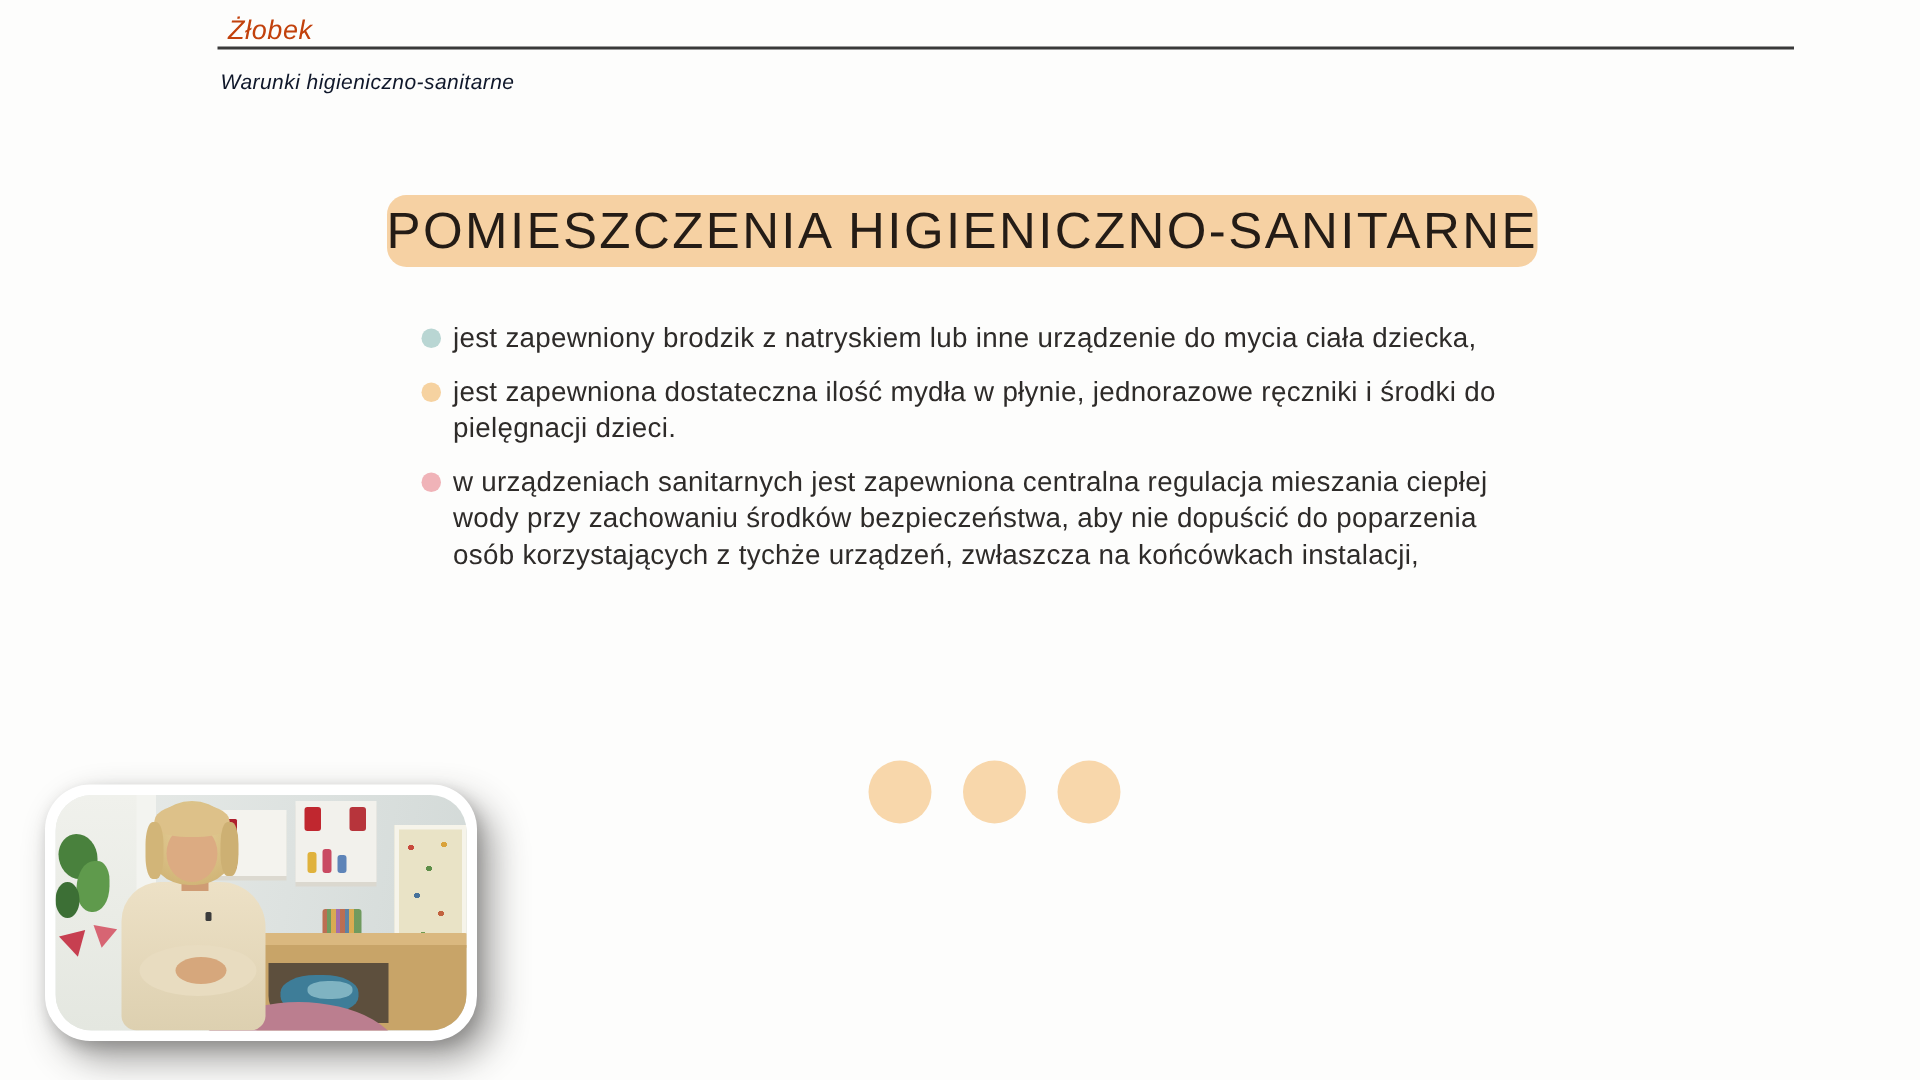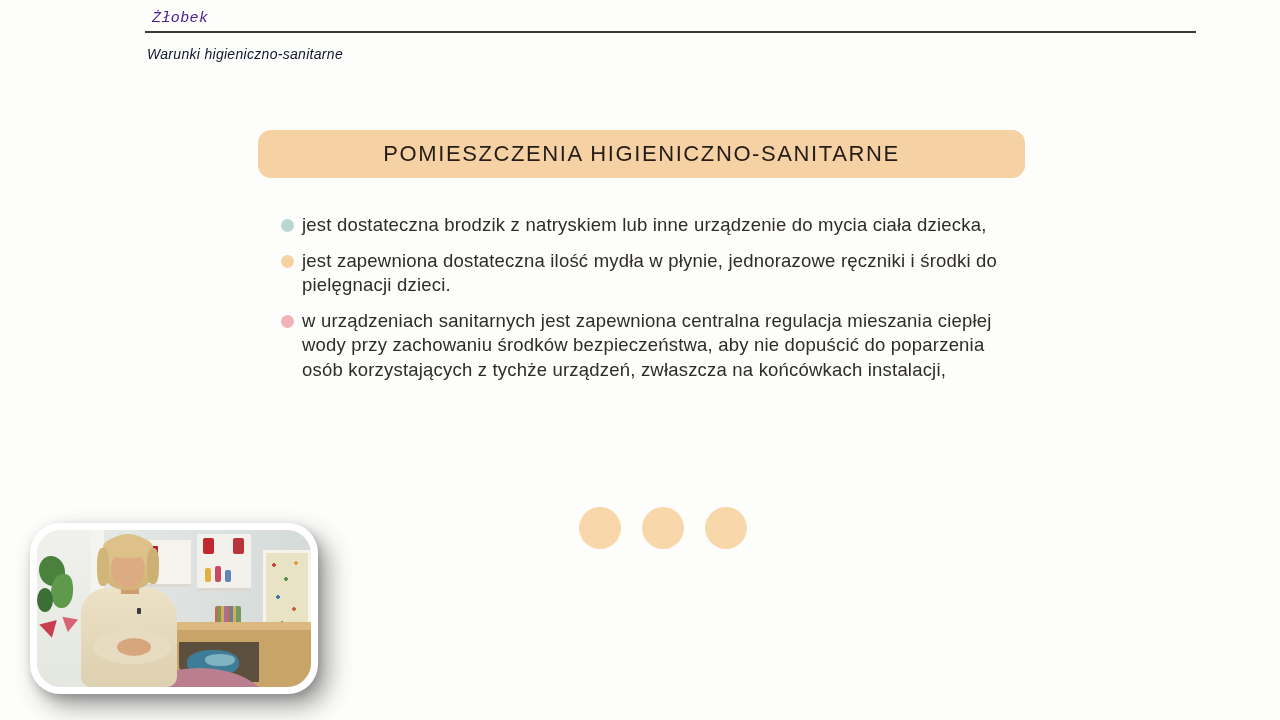--- a/index.html
+++ b/index.html
@@ -4,36 +4,36 @@
 <style>
   html,body{margin:0;padding:0;}
   body{background:#fcfcfb;}
   .stage{
     position:relative;width:1280px;height:720px;overflow:hidden;
     background:#fdfdfc;font-family:"Liberation Sans",sans-serif;color:#2b2826;
   }
   
   .kicker{
     position:absolute;left:152px;top:10px;
-    font-size:15px;font-style:italic;font-weight:500;color:#4c1d95;letter-spacing:.4px;font-family:Liberation Mono, monospace;
+    font-size:18px;font-style:italic;font-weight:500;color:#c2410c;letter-spacing:.4px;
   }
   .header-rule{
     position:absolute;left:145px;top:31px;width:1051px;height:1.5px;background:#3a3a3a;
   }
   .subtitle{
     position:absolute;left:147px;top:46px;
     font-size:14px;font-style:italic;font-weight:500;color:#0f172a;letter-spacing:.3px;
   }
   
   .heading-banner{
     position:absolute;left:258px;top:130px;width:767px;height:48px;
     border-radius:13px;display:flex;align-items:center;justify-content:center;
   }
   .heading-banner span{
-    font-size:22px;font-weight:500;letter-spacing:1.6px;color:#241c16;white-space:nowrap;text-align:right;
+    font-size:34px;font-weight:500;letter-spacing:1.6px;color:#241c16;white-space:nowrap;text-align:right;
   }
   
   .bullets{
     position:absolute;left:281px;top:213px;width:750px;margin:0;padding:0;list-style:none;
   }
   .bullets li{
     position:relative;padding-left:21px;margin-bottom:11px;
     font-size:18.5px;line-height:24.6px;color:#2e2b29;letter-spacing:.2px;max-width:727px;
   }
   .bullet-dot{
@@ -109,21 +109,21 @@
   <div class="header-rule"></div>
   <div class="subtitle">Warunki higieniczno-sanitarne</div>
 
   <div class="heading-banner" style="background: rgb(246, 209, 163);">
     <span>POMIESZCZENIA HIGIENICZNO-SANITARNE</span>
   </div>
 
   <ul class="bullets">
     <li>
       <span class="bullet-dot" style="background: rgb(185, 214, 211);"></span>
-      <span>jest dostateczna brodzik z natryskiem lub inne urządzenie do mycia ciała dziecka,</span>
+      <span>jest zapewniony brodzik z natryskiem lub inne urządzenie do mycia ciała dziecka,</span>
     </li>
     <li>
       <span class="bullet-dot" style="background: rgb(246, 210, 160);"></span>
       <span>jest zapewniona dostateczna ilość mydła w płynie, jednorazowe ręczniki i środki do pielęgnacji dzieci.</span>
     </li>
     <li>
       <span class="bullet-dot" style="background: rgb(240, 179, 184);"></span>
       <span>w urządzeniach sanitarnych jest zapewniona centralna regulacja mieszania ciepłej wody przy zachowaniu środków bezpieczeństwa, aby nie dopuścić do poparzenia osób korzystających z tychże urządzeń, zwłaszcza na końcówkach instalacji,</span>
     </li>
   </ul>

